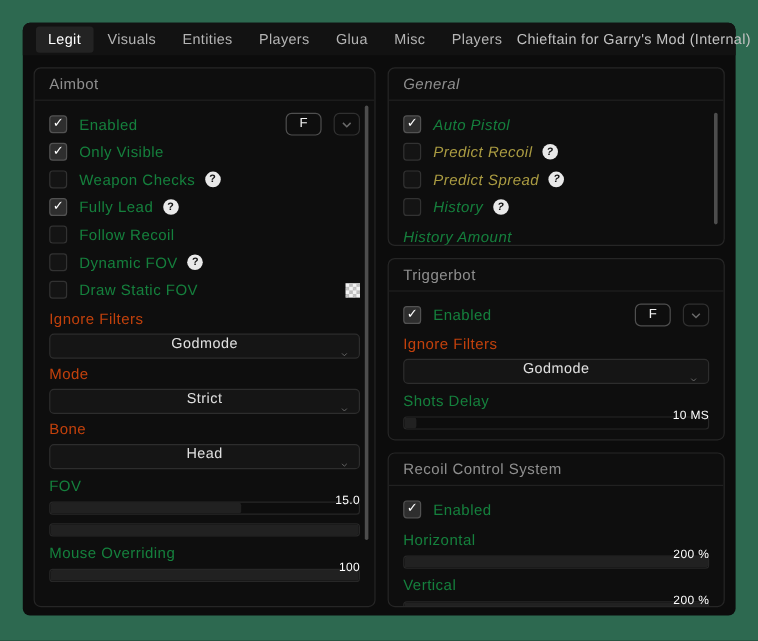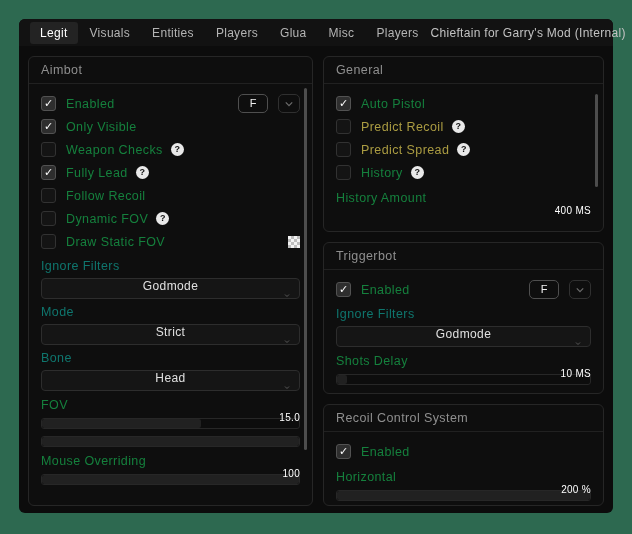--- a/index.html
+++ b/index.html
@@ -32,21 +32,21 @@
   
   .main {
     flex:1; display:flex; gap:10px; padding:10px 9px 7px 9px; min-height:0;
   }
   .panel {
     background:#0e0e0e; border:1px solid #262626; border-radius:6px;
     position:relative; overflow:hidden;
   }
   .panel-left { flex:0 0 285px; }
   .col-right { flex:1; display:flex; flex-direction:column; gap:10px; min-width:0; }
-  .panel-general { height:176px; }
+  .panel-general { height:149px;font-style:italic; }
   .panel-trigger { height:152px; }
   .panel-rcs { flex:1; }
   .phead {
     height:27px; display:flex; align-items:center; padding:0 12px;
     color:#8f8f8f; font-size:12.5px; letter-spacing:.4px;
     border-bottom:1px solid #212121;
   }
   .pbody { padding:8px 12px 8px 12px; }
   
   .crow { height:23px; display:flex; align-items:center; gap:10px; }
@@ -79,21 +79,21 @@
   .chev polyline { fill:none; stroke:#6a6a6a; stroke-width:1.6; }
   .swatch {
     margin-left:auto; width:12px; height:12px; flex:0 0 12px; cursor:pointer;
     background:
       linear-gradient(45deg,#bdbdbd 25%,transparent 25%,transparent 75%,#bdbdbd 75%),
       linear-gradient(45deg,#bdbdbd 25%,#f2f2f2 25%,#f2f2f2 75%,#bdbdbd 75%);
     background-size:6px 6px; background-position:0 0,3px 3px;
   }
   
   .field { margin-top:6px; }
-  .field-label { height:16px; color:#0f766e; font-size:12.5px; letter-spacing:.4px; margin-bottom:3px; }
+  .field-label { height:16px; color:#c2410c; font-size:12.5px; letter-spacing:.4px; margin-bottom:3px; }
   .select {
     height:21px; background:#151515; border:1px solid #2d2d2d; border-radius:4px;
     display:flex; align-items:center; padding:0 8px; cursor:pointer;flex-direction:column;
   }
   .select .sval { color:#e0e0e0; font-size:12px; letter-spacing:.4px; }
   .select .chev { margin-left:auto; }
   
   .sgroup { margin-top:7px; }
   .srow { height:17px; display:flex; align-items:baseline; margin-bottom:3px;flex-direction:column; }
   .srow .val { margin-left:auto; color:#ffffff; font-size:10px; letter-spacing:.3px; }

